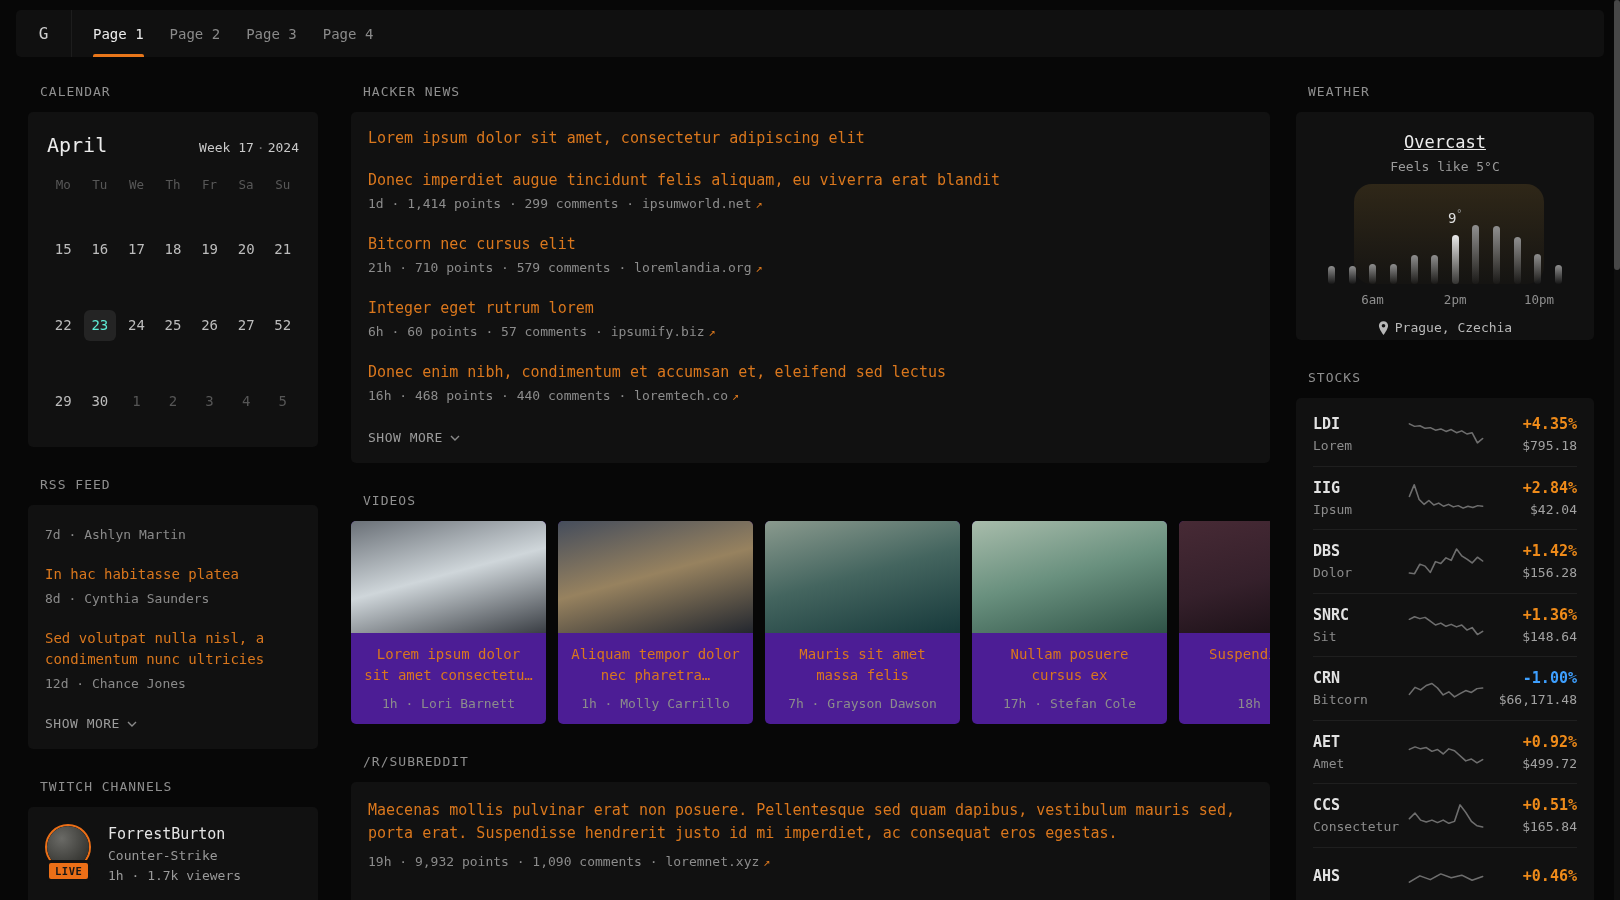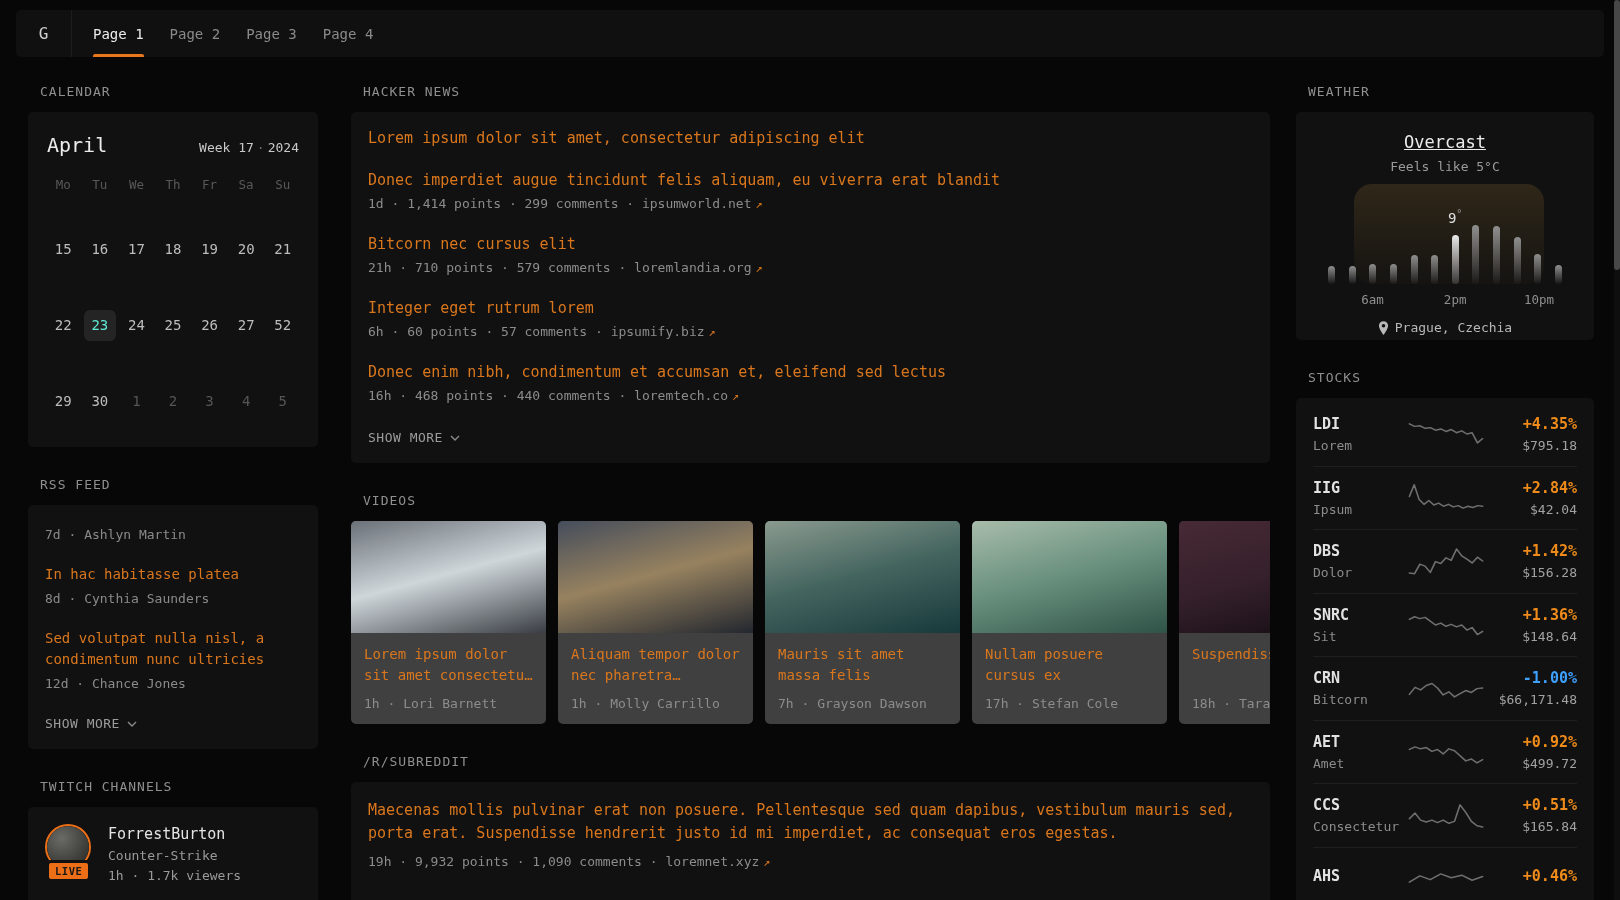--- a/index.html
+++ b/index.html
@@ -85,21 +85,21 @@
     position:absolute; left:1px; bottom:-8px;
     background:#ec6f17; color:#161616; font-size:10.5px; font-weight:bold;
     letter-spacing:0.5px; padding:2px 6px; border-radius:5px; border:3px solid #111111;
   }
   .channel-info { margin-left:13px; padding-top:1px; }
   .channel-name { font-size:15px; color:#e5e5e5; cursor:pointer; }
   .channel-game { font-size:13px; color:#9a9a9a; margin-top:5px; }
   .channel-meta { font-size:13px; color:#9a9a9a; margin-top:5px; }
   
   .videos-row { display:flex; gap:12px; overflow:hidden; width:919px; }
-  .video-card { flex:0 0 195px; background:#404040; border-radius:5px; overflow:hidden; cursor:pointer; }
+  .video-card { flex:0 0 195px; background:#4c1d95; border-radius:5px; overflow:hidden; cursor:pointer;text-align:center; }
   .video-thumb { width:195px; height:112px; }
   .video-title { font-size:14px; line-height:1.5; color:#da771d; padding:11px 13px 4px 13px; height:63px; overflow:hidden; }
   .video-meta { font-size:13px; color:#8c8c8c; padding:0 13px 13px 13px; white-space:nowrap; overflow:hidden; }
   
   .sub-card { height:160px; }
   .sub-title { font-size:15px; line-height:1.55; color:#da771d; cursor:pointer; display:block; }
   .sub-meta { font-size:13px; color:#8c8c8c; margin-top:8px; }
   
   .weather-card { height:228px; text-align:center; }
   .weather-cond { font-size:17px; color:#ececec; font-weight:500; margin-top:3px;text-decoration:underline; }

